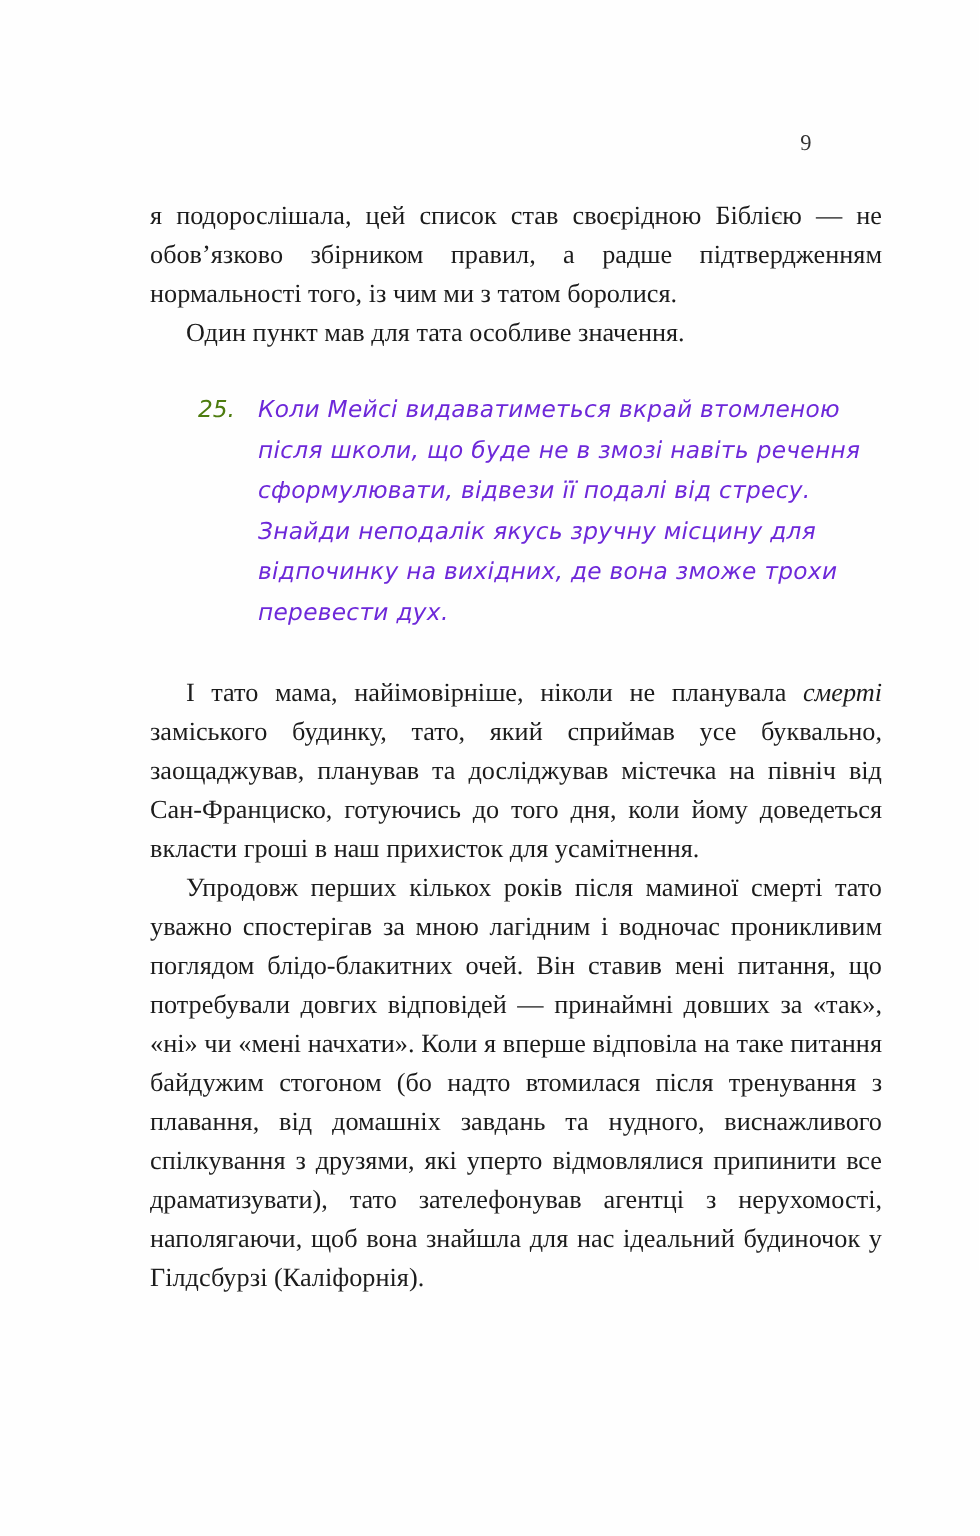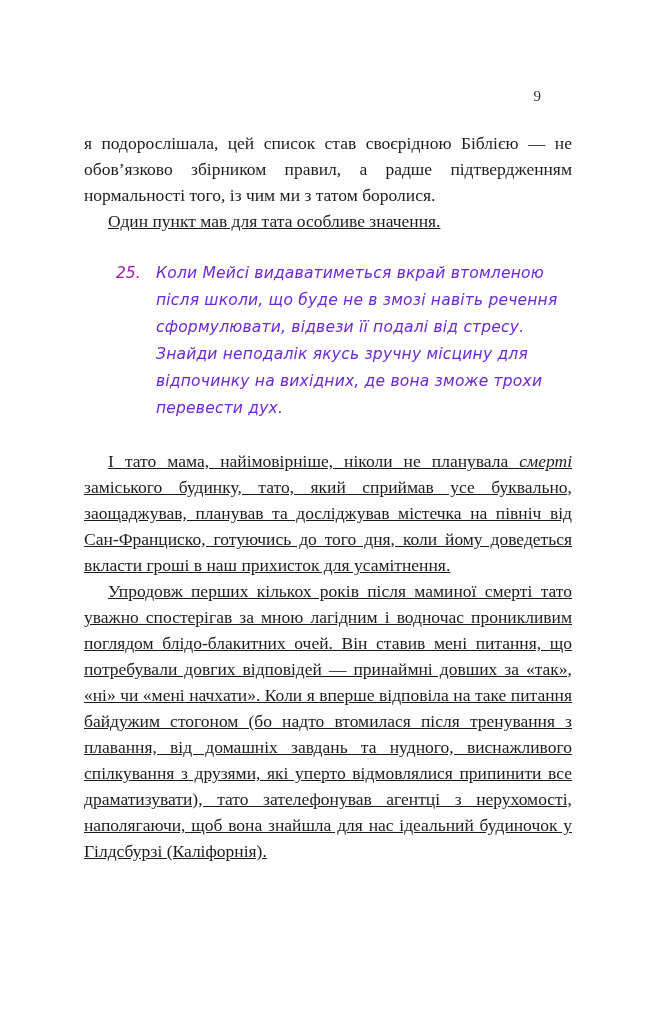--- a/index.html
+++ b/index.html
@@ -22,51 +22,50 @@
     position: absolute;
     top: 88px;
     right: 112px;
     font-size: 15px;
     color: #333333;
     font-family: "Liberation Serif", serif;
   }
   .text-block {
     position: absolute;
     top: 130px;
-    left: 84px;
+    left: 100px;
     width: 488px;
   }
   p.body-par {
     margin: 0;
     font-size: 17.5px;
     line-height: 26px;
     text-align: justify;
     color: #1c1c1c;
     hyphens: auto;
     -webkit-hyphens: auto;
   }
   p.body-par.indent {
     text-indent: 24px;
-    text-decoration: underline;
   }
   .italic-word {
     font-style: italic;
   }
   .quote-block {
     display: flex;
     margin: 26px 0 26px 32px;
     width: 452px;
   }
   .quote-number {
     flex: 0 0 40px;
     font-family: "DejaVu Sans", sans-serif;
     font-style: italic;
     font-size: 15.5px;
     line-height: 27px;
-    color: #a21caf;
+    color: #4d7c0f;
   }
   .quote-text {
     flex: 1;
     font-family: "DejaVu Sans", sans-serif;
     font-style: italic;
     font-size: 15.5px;
     line-height: 27px;
     letter-spacing: 0.2px;
     color: #6d28d9;
     text-align: left;

